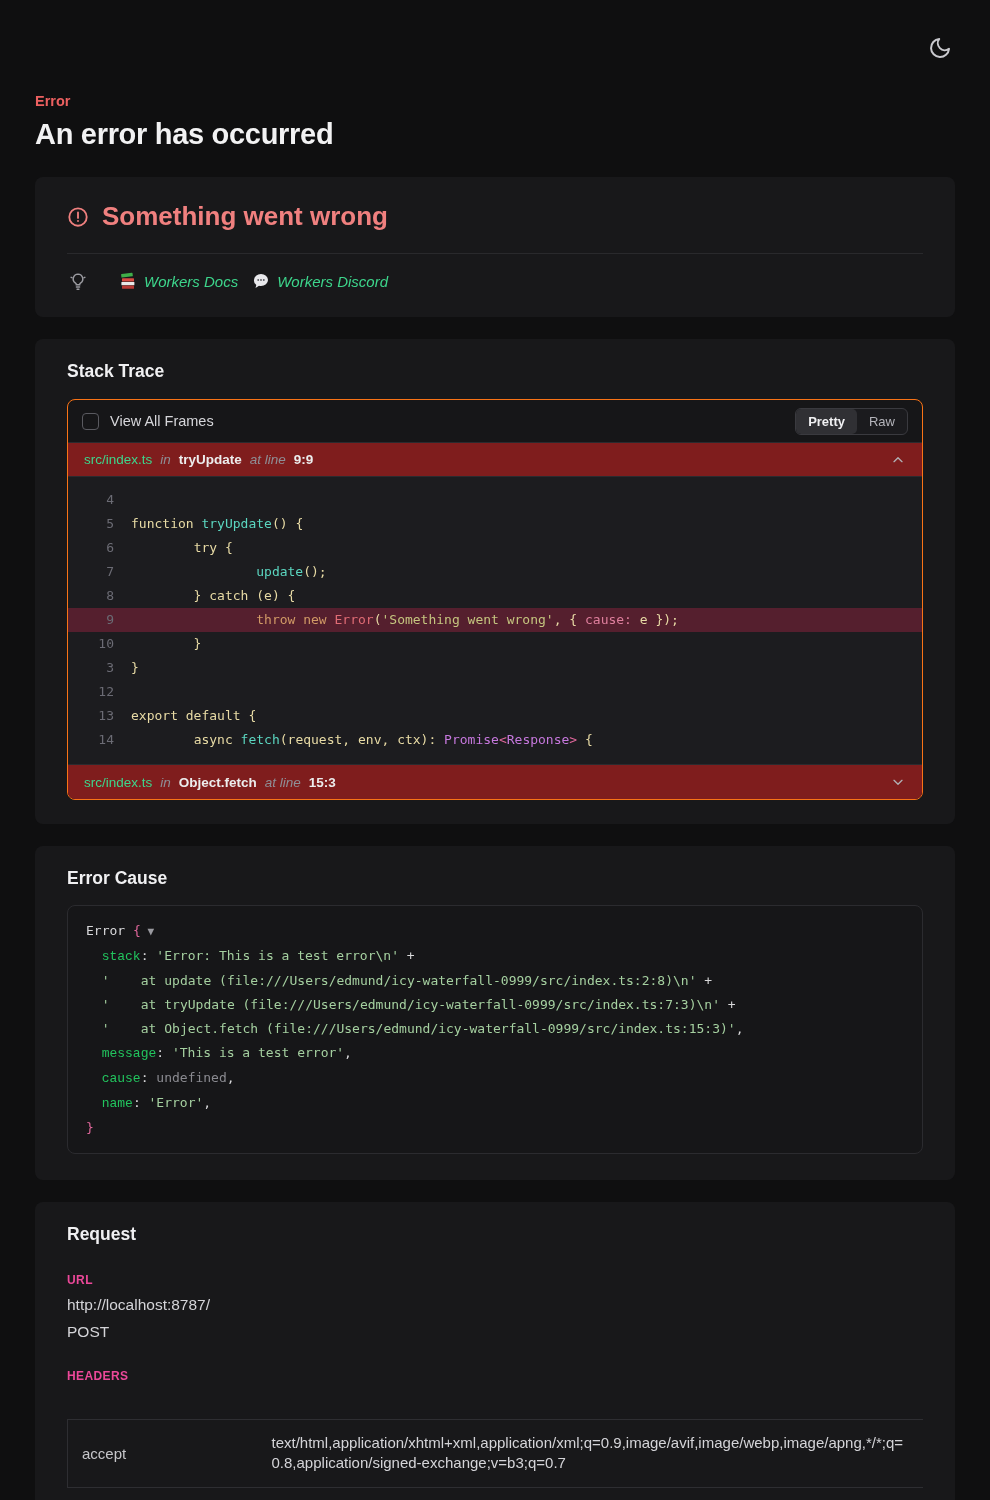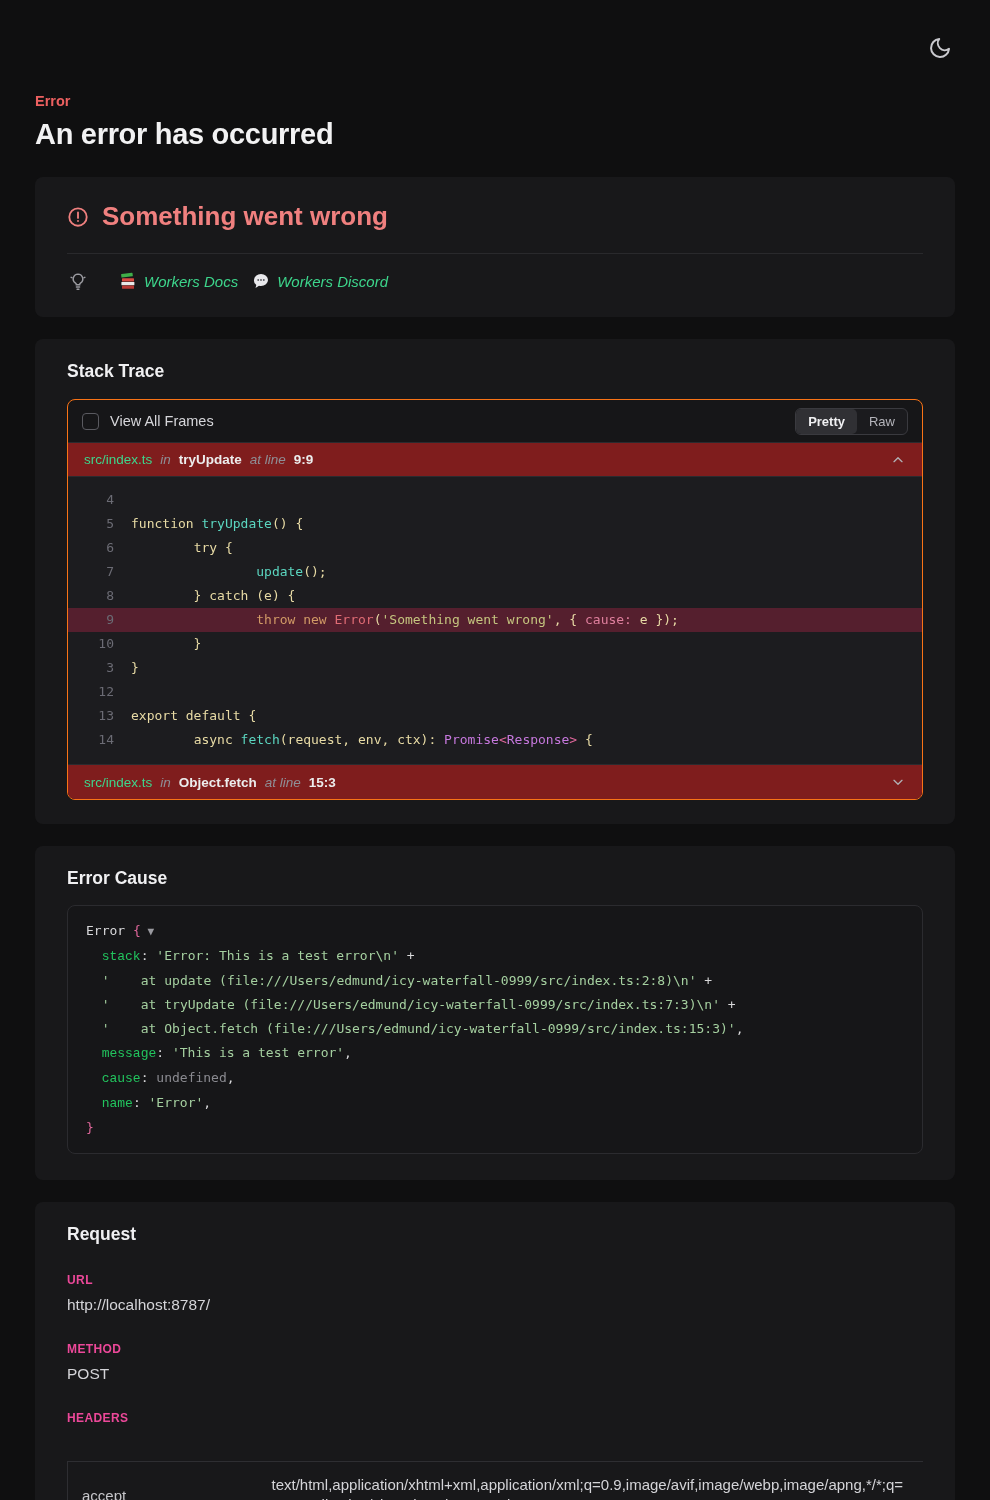--- a/index.html
+++ b/index.html
@@ -226,21 +226,20 @@
       <div class="cause-pre" id="cause-pre"><div><span class="tok-pl">Error</span><span class="tok-brace"> {</span><span class="tok-dim"> ▼</span></div><div><span class="tok-pl">  </span><span class="tok-key">stack</span><span class="tok-pl">: </span><span class="tok-str2">'Error: This is a test error\n'</span><span class="tok-pl"> +</span></div><div><span class="tok-pl">  </span><span class="tok-str2">'    at update (file:///Users/edmund/icy-waterfall-0999/src/index.ts:2:8)\n'</span><span class="tok-pl"> +</span></div><div><span class="tok-pl">  </span><span class="tok-str2">'    at tryUpdate (file:///Users/edmund/icy-waterfall-0999/src/index.ts:7:3)\n'</span><span class="tok-pl"> +</span></div><div><span class="tok-pl">  </span><span class="tok-str2">'    at Object.fetch (file:///Users/edmund/icy-waterfall-0999/src/index.ts:15:3)'</span><span class="tok-pl">,</span></div><div><span class="tok-pl">  </span><span class="tok-key">message</span><span class="tok-pl">: </span><span class="tok-str2">'This is a test error'</span><span class="tok-pl">,</span></div><div><span class="tok-pl">  </span><span class="tok-key">cause</span><span class="tok-pl">: </span><span class="tok-und">undefined</span><span class="tok-pl">,</span></div><div><span class="tok-pl">  </span><span class="tok-key">name</span><span class="tok-pl">: </span><span class="tok-str2">'Error'</span><span class="tok-pl">,</span></div><div><span class="tok-brace">}</span></div></div>
     </div>
   </section>
 
   <section class="card" style="padding-bottom:60px;">
     <h2 class="section-title">Request</h2>
 
     <div class="field-label">URL</div>
     <div class="field-value">http://localhost:8787/</div>
 
-    <div class="field-label">METHOD</div>
     <div class="field-value">POST</div>
 
     <div class="field-label">HEADERS</div>
     <table class="hdr-table">
       <tbody id="hdr-rows">
           <tr>
             <td class="hdr-key">accept</td>
             <td class="hdr-val">text/html,application/xhtml+xml,application/xml;q=0.9,image/avif,image/webp,image/apng,*/*;q=0.8,application/signed-exchange;v=b3;q=0.7</td>
           </tr>
         </tbody>

